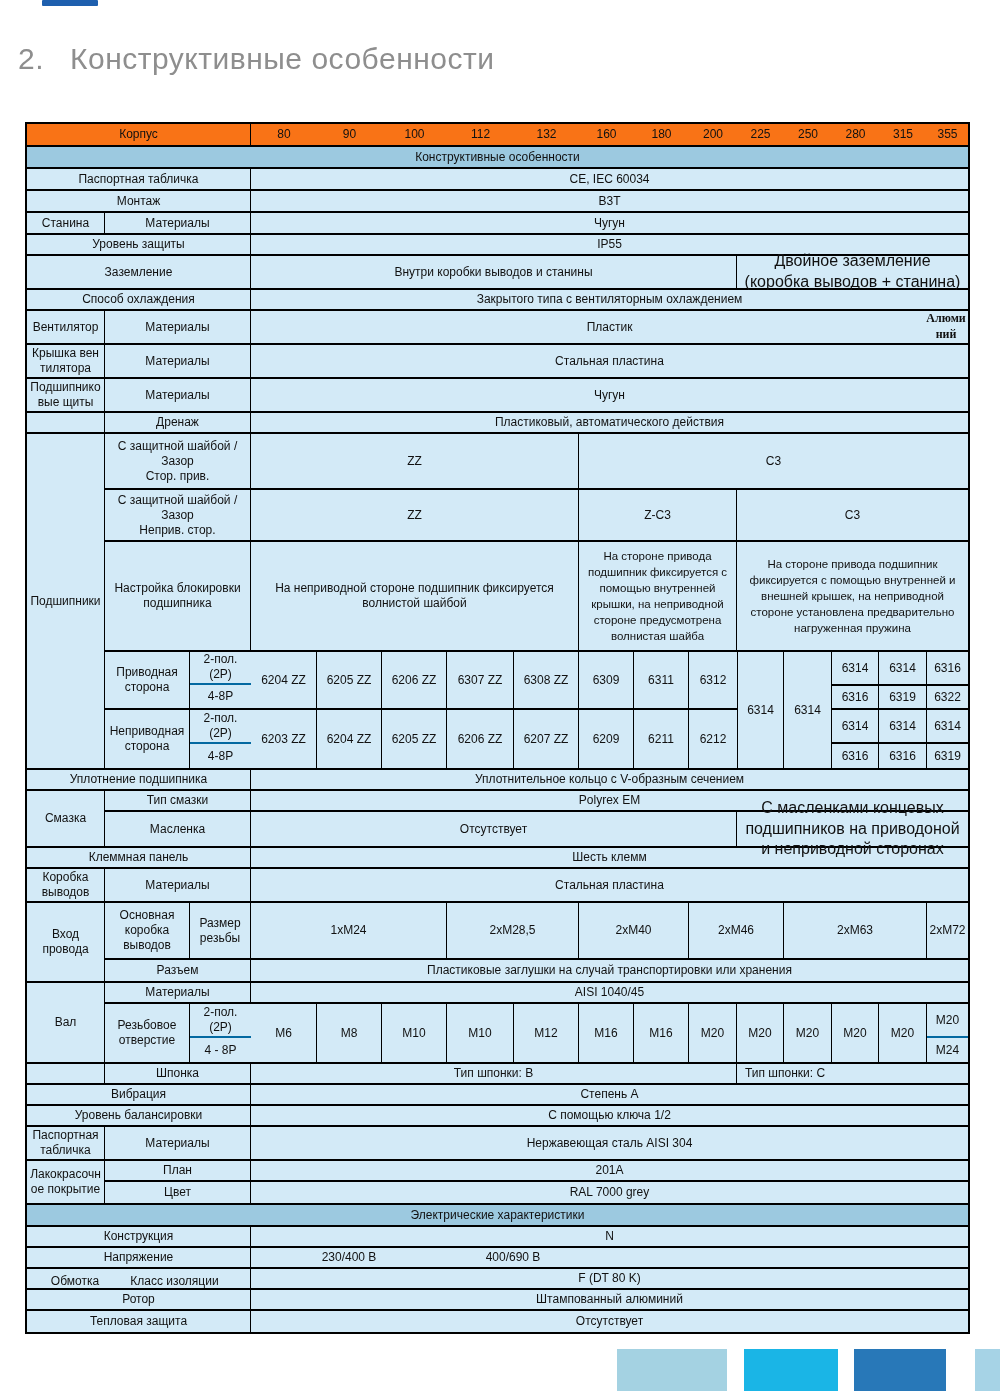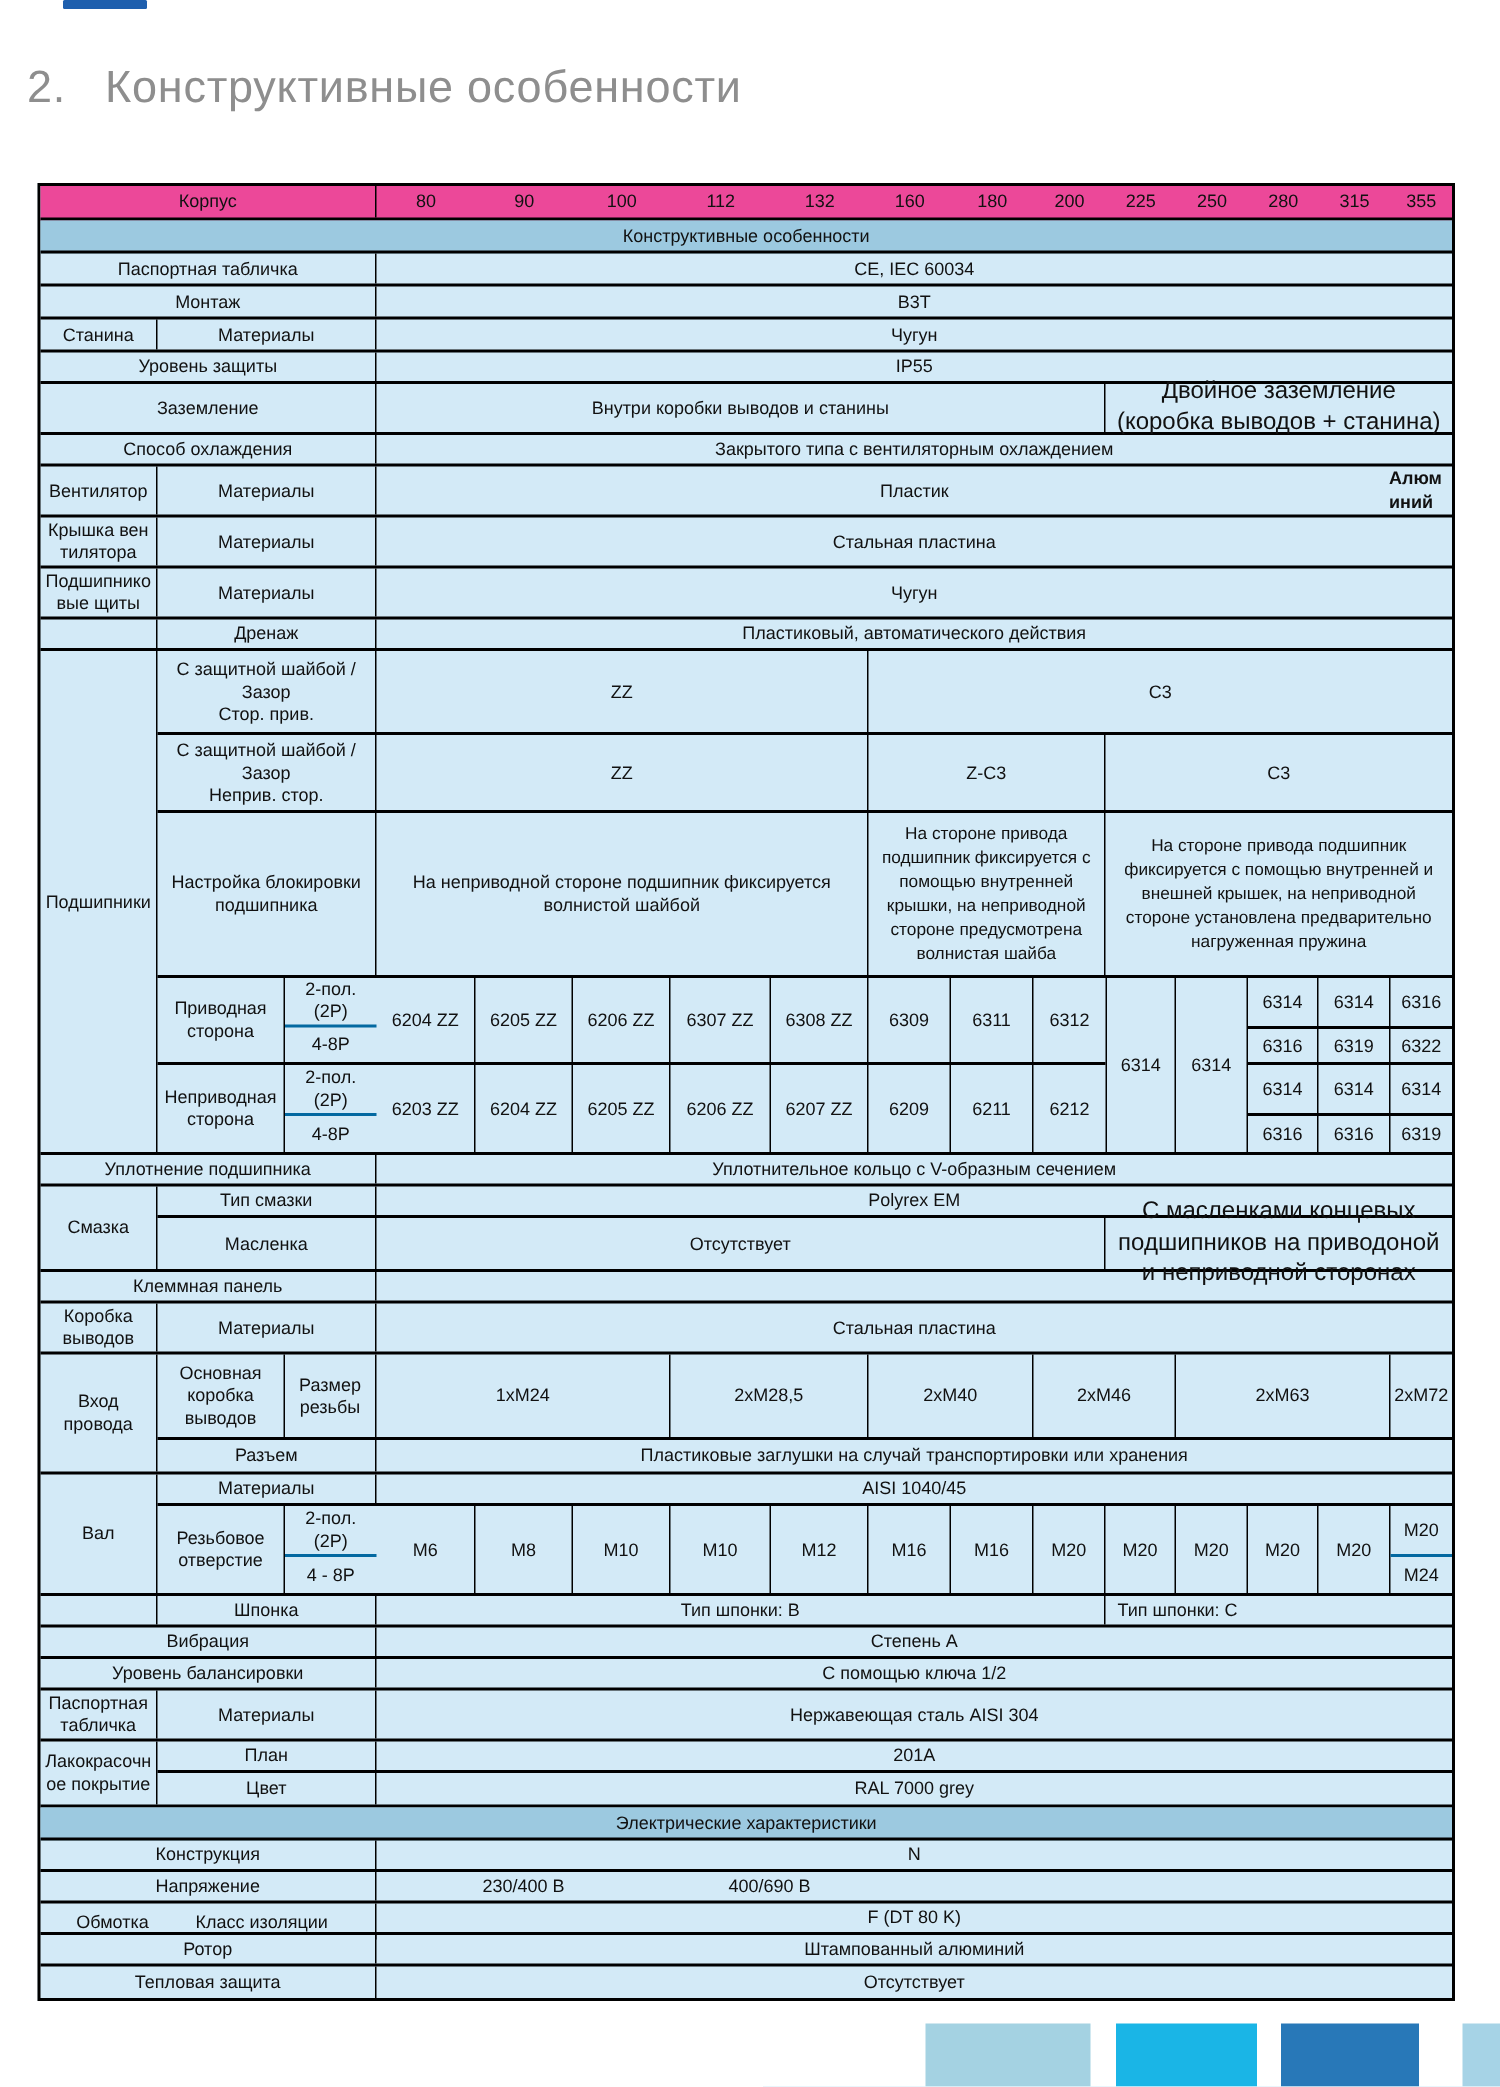--- a/index.html
+++ b/index.html
@@ -47,30 +47,30 @@
   .g15{width:328px}.g68{width:158px}.g18{width:486px}
   .g13{width:196px}.g45{width:132px}.g67{width:110px}.g89{width:95px}.g1012{width:143px}
   .bl{width:632px}
   .l3col > .c { width:100%; }
 
   
   .h21{height:21px}.h22{height:22px}.h23{height:23px}.h24{height:24px}
   .h34{height:34px}.h52{height:52px}.h56{height:56px}
   .h57{height:57px}.h58{height:58px}.h110{height:110px}.h116{height:116px}
 
-  .hdr { background:#ec4899; }
+  .hdr { background:#f97316; }
   .hdr .c { border-right:none; font-size:12px; }
   .hdr .c.lab { border-right:1px solid #000; }
   .sec { background:#9cc9e0; }
 
   .fan-cell { position:relative; }
   .alum {
     position:absolute; right:2px; top:50%; transform:translateY(-50%);
-    width:40px; font-weight:bold; text-align:left;
-    word-break:break-all; line-height:1.3;
+    width:40px; font-weight:bold; text-align:center;
+    word-break:break-all; line-height:1.3;font-family:Liberation Serif, serif;
   }
   .wl1 { width:72px; text-align:center; }
   .wl2 { flex:1; text-align:center; }
 
   .sq { position:absolute; top:1349px; height:42px; }
   .sq1 { left:617px; width:110px; }
   .sq2 { left:744px; width:94px; }
   .sq3 { left:854px; width:92px; }
   .sq4 { left:975px; width:25px; }
 </style>
@@ -275,20 +275,21 @@
       <div class="srow h34 noB">
         <div class="c l23">Масленка</div>
         <div class="c g18">Отсутствует</div>
         <div class="c fx noR small2">С масленками концевых подшипников на приводоной и неприводной сторонах</div>
       </div>
     </div>
   </div>
 
   <div class="row h21">
     <div class="c lab">Клеммная панель</div>
+    <div class="c fx noR">Шесть клемм</div>
   </div>
 
   <div class="row h34">
     <div class="c l1">Коробка выводов</div>
     <div class="c l23">Материалы</div>
     <div class="c fx noR">Стальная пластина</div>
   </div>
 
   <div class="row">
     <div class="c l1">Вход провода</div>

